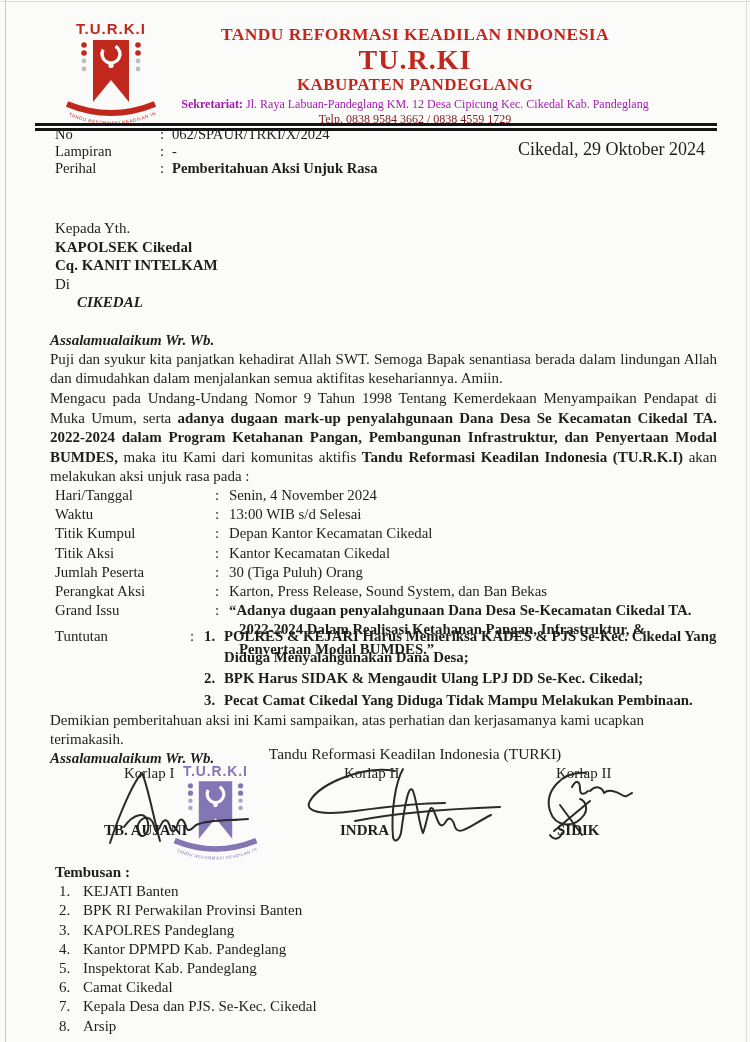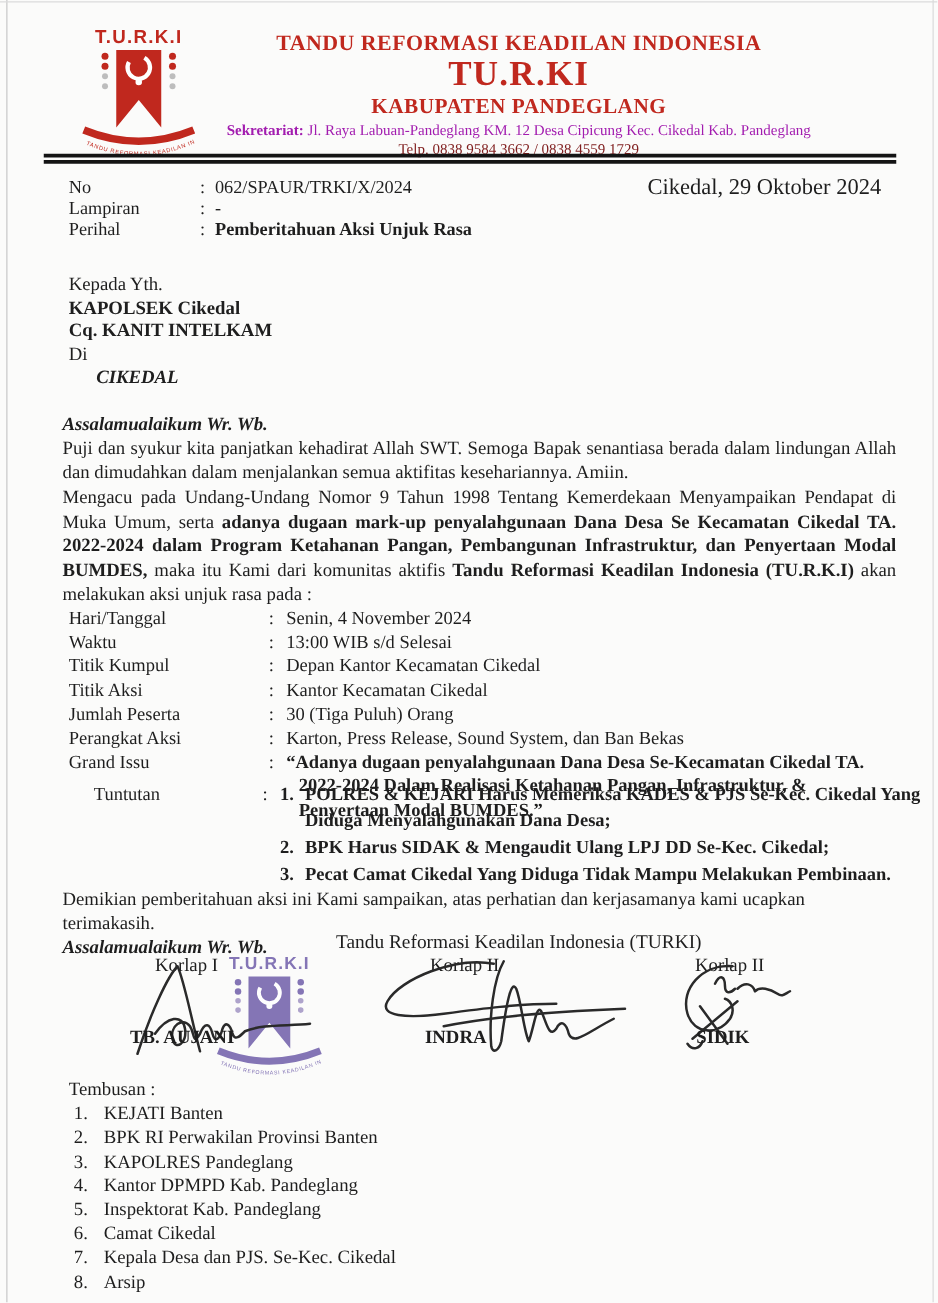--- a/index.html
+++ b/index.html
@@ -30,21 +30,21 @@
   .head-abbr   { font-size:28px;  font-weight:bold; letter-spacing:1px; line-height:30px; }
   .head-region { font-size:17px;  font-weight:bold; letter-spacing:.4px; }
   .head-addr   { font-size:12px;  color:#a21caf; margin-top:2px; }
   .head-addr b { font-weight:bold; }
   .head-phone  { font-size:12px;  color:#7f1d1d; }
 
   .rule { position:absolute; left:35px; top:123px; width:682px; height:8px;
           border-top:3px solid #141414; border-bottom:3px solid #141414; }
 
   
-  .ref { position:absolute; left:55px; top:142px; font-size:14.6px; line-height:17px; }
+  .ref { position:absolute; left:55px; top:126px; font-size:14.6px; line-height:17px; }
   .ref-row { display:grid; grid-template-columns:105px 12px auto; }
   .ref .bold { font-weight:bold; }
   .place-date { position:absolute; left:518px; top:139px; font-size:18px; }
 
   
   .recipient { position:absolute; left:55px; top:219px; font-size:15px; line-height:18.5px; }
   .recipient .bold { font-weight:bold; }
   .recipient .indent { padding-left:22px;font-style:italic; }
 
   
@@ -53,21 +53,21 @@
   .bodypara { position:absolute; left:50px; top:389px; width:667px; font-size:15px; line-height:19.6px; text-align:justify; }
   .bodypara .bold { font-weight:bold; }
 
   
   .details { position:absolute; left:55px; top:486px; width:662px; font-size:14.8px; line-height:19.2px; }
   .det-row { display:grid; grid-template-columns:160px 14px 1fr; }
   .det-row .value { }
   .grand-issu .value { font-weight:bold; padding-left:10px; text-indent:-10px; }
 
   
-  .demands { position:absolute; left:55px; top:626px; width:662px; font-size:14.8px; line-height:21.2px;margin-left:20px; }
+  .demands { position:absolute; left:55px; top:626px; width:662px; font-size:14.8px; line-height:21.2px; }
   .dem-grid { display:grid; grid-template-columns:135px 14px 1fr; }
   .dem-item { display:flex; font-weight:bold; }
   .dem-item .num { width:20px; flex:none; }
   .dem-item .txt { flex:1; }
 
   
   .closing { position:absolute; left:50px; top:711px; width:670px; font-size:15px; line-height:19px; }
 
   
   .sig-block { position:absolute; left:0; top:745px; width:750px; height:118px; }
@@ -78,21 +78,21 @@
   .sig-name { position:absolute; top:77px; font-size:15px; font-weight:bold; z-index:3; }
   .name-0 { left:104px; } .name-1 { left:340px; } .name-2 { left:557px; }
   .sig-svg { position:absolute; z-index:2; }
   .sig-0 { left:90px;  top:22px; width:175px; height:80px; }
   .sig-1 { left:295px; top:18px; width:210px; height:80px; }
   .sig-2 { left:528px; top:20px; width:115px; height:85px; }
   .sig-svg path { fill:none; stroke:#2a2a2a; stroke-width:2; stroke-linecap:round; stroke-linejoin:round; }
 
   
   .tembusan { position:absolute; left:55px; top:863px; font-size:15px; line-height:19.2px; }
-  .tem-head { font-weight:normal; }
+  .tem-head { font-weight:bold; }
   .tem-item { display:flex; }
   .tem-item .num { width:28px; flex:none; padding-left:4px; }
 </style>
 </head>
 <body>
 
 <div class="edge-left"></div>
 <div class="edge-right"></div>
 <div class="edge-top"></div>
 

